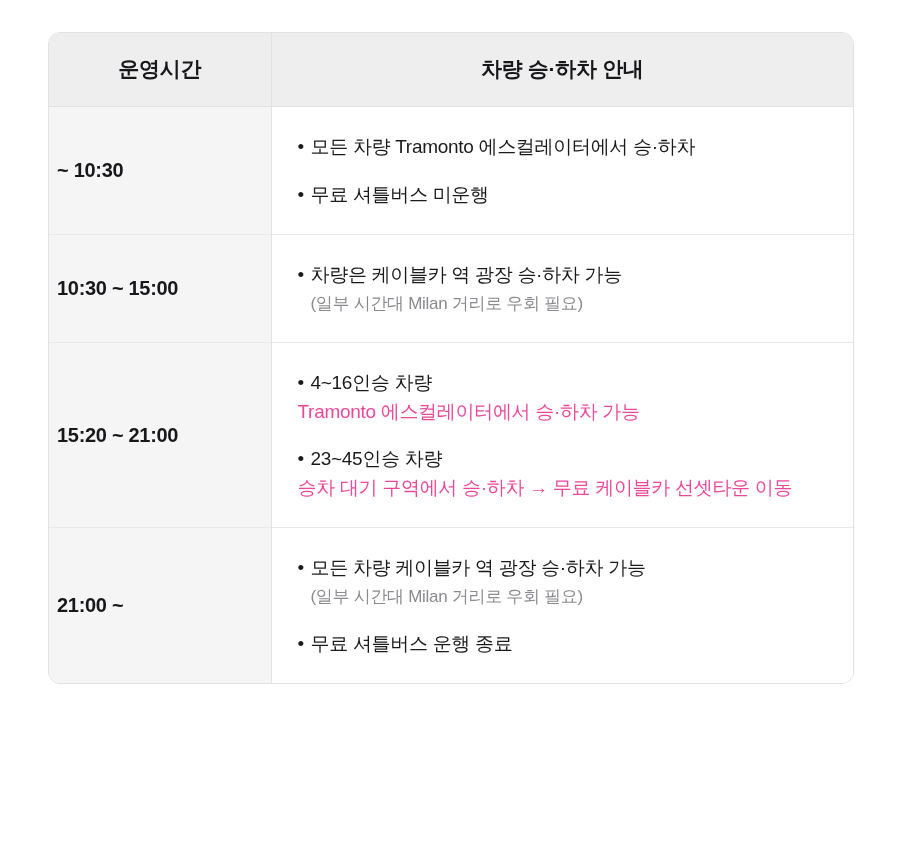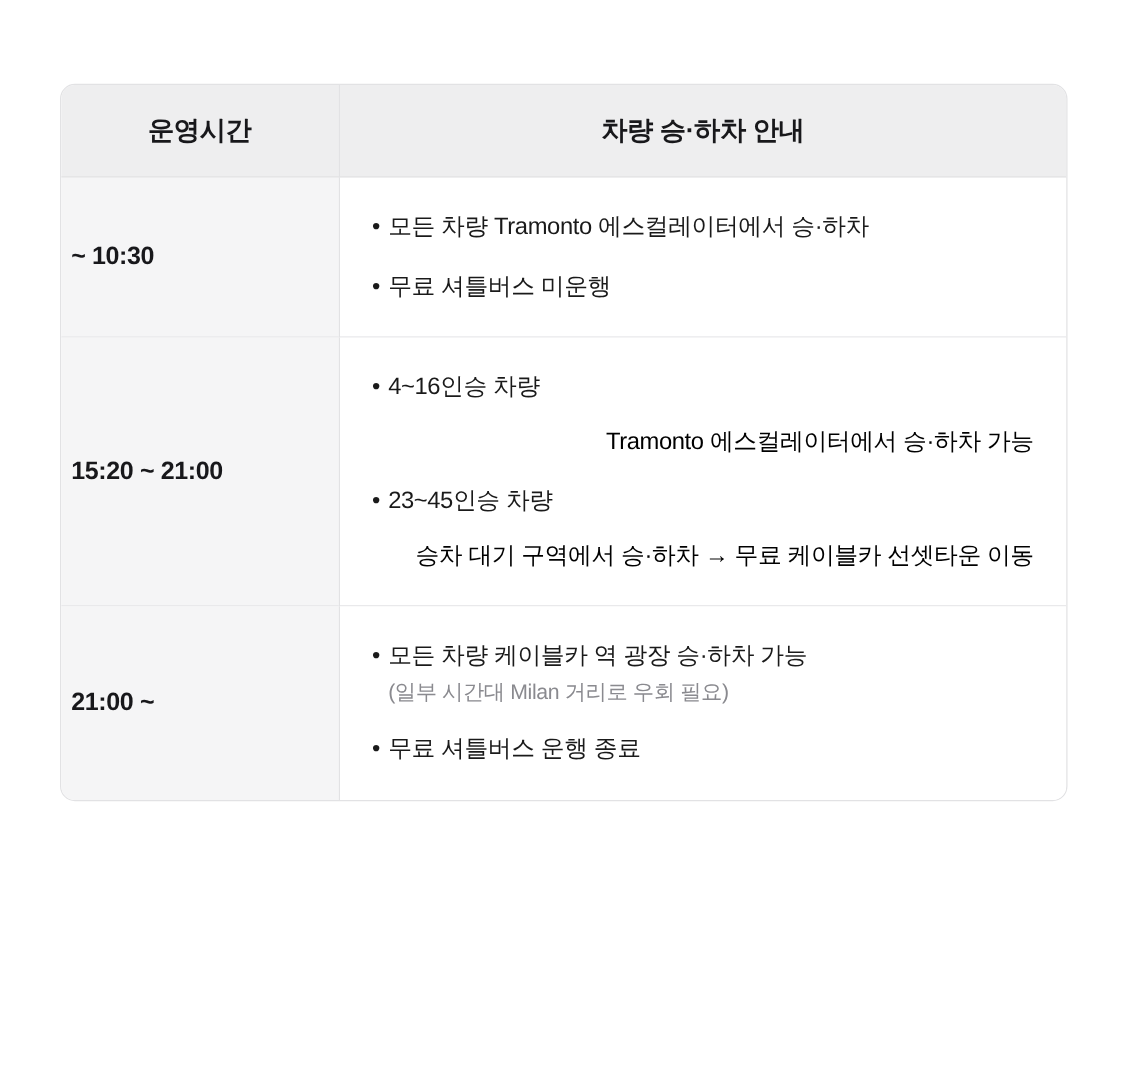--- a/index.html
+++ b/index.html
@@ -12,21 +12,21 @@
     height: 858px;
     font-family: "Liberation Sans", "DejaVu Sans", sans-serif;
     color: #1a1a1a;
     -webkit-font-smoothing: antialiased;
   }
 
   .page {
     width: 900px;
     height: 858px;
     box-sizing: border-box;
-    padding: 67px 48px 46px 48px;
+    padding: 32px 48px 46px 48px;
   }
 
   .table-wrap {
     width: 804px;
     border: 1px solid #e2e2e4;
     border-radius: 12px;
     overflow: hidden;
     background: #ffffff;
   }
 
@@ -110,25 +110,24 @@
     line-height: 1.45;
     color: #8a8a8f;
     letter-spacing: -0.3px;
     padding-left: 13px;
     margin-top: 3px;
   }
 
   .cont-line {
     font-size: 19px;
     line-height: 1.45;
-    color: #000000;
-    letter-spacing: -0.3px;
-    margin-top: 16px;
+    color: #ec4899;
+    letter-spacing: -0.3px;
+    margin-top: 1px;
     padding-left: 0;
-    text-align: right;
   }
 </style>
 </head>
 <body>
 
 <div class="page">
   <div class="table-wrap">
     <table class="schedule">
       <colgroup>
         <col class="col-time">
@@ -152,20 +151,32 @@
               </div>
               <div class="bullet-group">
                 <div class="bullet-line">
                   <span class="bullet-dot">•</span>
                   <span class="bullet-text">무료 셔틀버스 미운행</span>
                 </div>
               </div>
             </td>
           </tr>
           <tr>
+            <td class="time-cell">10:30 ~ 15:00</td>
+            <td class="info-cell">
+              <div class="bullet-group">
+                <div class="bullet-line">
+                  <span class="bullet-dot">•</span>
+                  <span class="bullet-text">차량은 케이블카 역 광장 승·하차 가능</span>
+                </div>
+                <div class="sub-line">(일부 시간대 Milan 거리로 우회 필요)</div>
+              </div>
+            </td>
+          </tr>
+          <tr>
             <td class="time-cell">15:20 ~ 21:00</td>
             <td class="info-cell">
               <div class="bullet-group">
                 <div class="bullet-line">
                   <span class="bullet-dot">•</span>
                   <span class="bullet-text">4~16인승 차량</span>
                 </div>
                 <div class="cont-line">Tramonto 에스컬레이터에서 승·하차 가능</div>
               </div>
               <div class="bullet-group">

